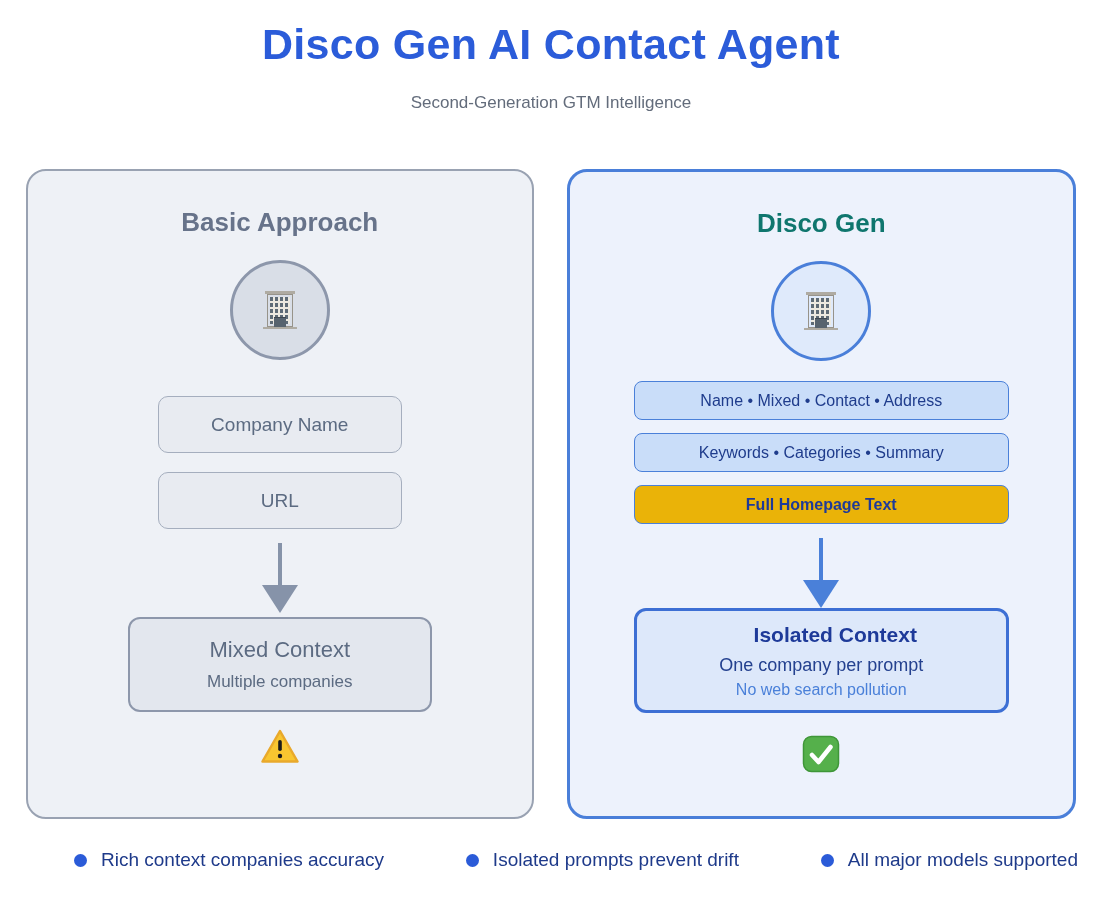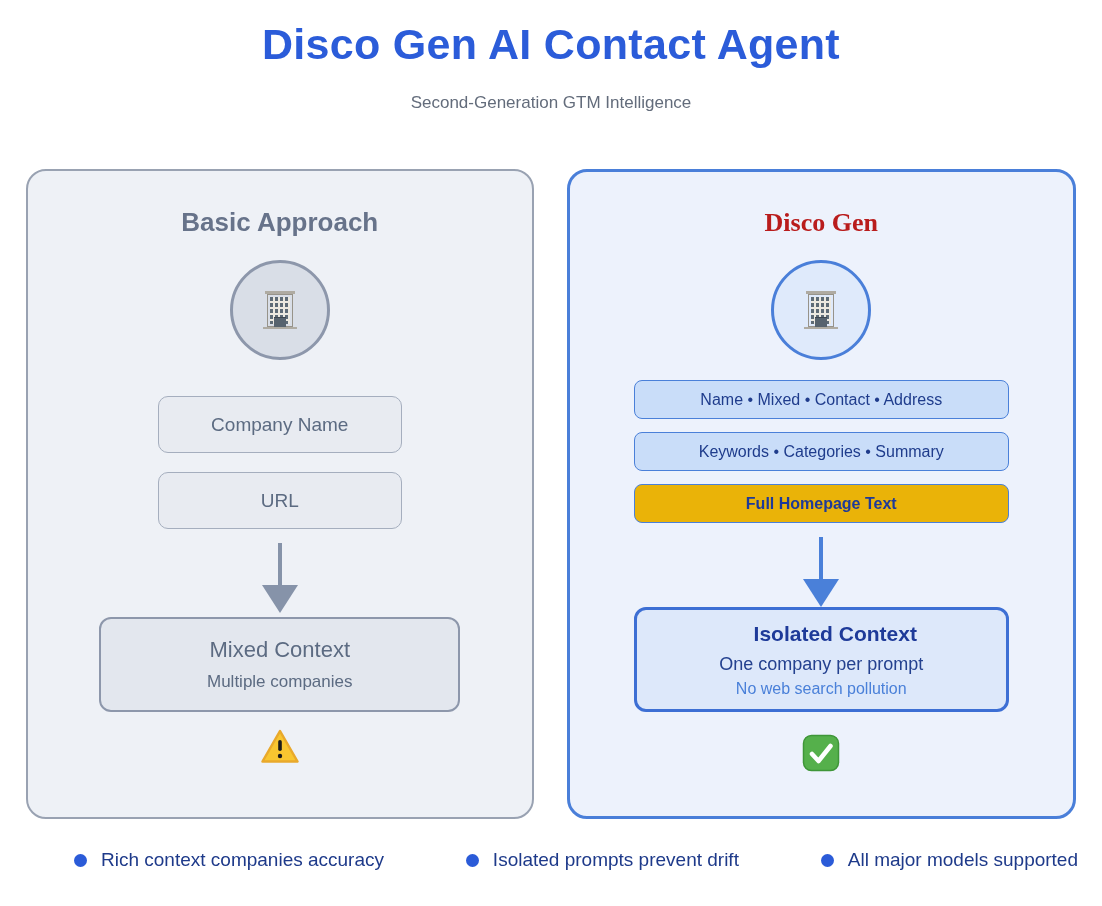--- a/index.html
+++ b/index.html
@@ -19,21 +19,21 @@
     display:flex; gap:33px; padding:0 26px; margin-top:56px;
   }
   .panel {
     flex:1; height:650px; border-radius:20px;
     display:flex; flex-direction:column; align-items:center;
   }
   .panel.basic { background:#EEF1F6; border:2px solid #99A2B2; }
   .panel.disco { background:#EDF2FC; border:3px solid #4A7FD9; }
   .panel-title { margin-top:36px; font-size:26px; font-weight:bold; }
   .basic .panel-title { color:#67738A; }
-  .disco .panel-title { color:#b91c1c;font-family:Liberation Serif, serif; }
+  .disco .panel-title { color:#0f766e; }
   .circle {
     margin-top:22px; width:100px; height:100px; border-radius:50%;
     display:flex; align-items:center; justify-content:center;
   }
   .basic .circle { background:#D9DEE7; border:3px solid #8D97AB; }
   .disco .circle { background:#DFEAFB; border:3px solid #4A7FD9; }
 
   
   .building { position:relative; width:34px; height:38px; }
   .building .roof  { position:absolute; top:0; left:2px; right:2px; height:3px; background:#AFABA2; }
@@ -76,21 +76,21 @@
   .basic .arrow-line { background:#8693A9; }
   .basic .arrow-head { border-top:28px solid #8693A9; }
   .disco .arrow-line { background:#4A80D9; }
   .disco .arrow-head { border-top:28px solid #4A80D9; }
 
   .result-box {
     display:flex; flex-direction:column; align-items:center; justify-content:center;
     text-align:center;
   }
   .basic .result-box {
-    margin-top:4px; width:361px; height:95px; border-radius:12px;
+    margin-top:4px; width:304px; height:95px; border-radius:12px;
     background:#E3E7EE; border:2.5px solid #8D97AB;
   }
   .basic .result-title { font-size:22px; color:#5C6B82; }
   .basic .result-sub { font-size:17px; color:#5C6B82; margin-top:9px; }
 
   .disco .result-box {
     margin-top:0; width:375px; height:105px; border-radius:12px;
     background:#DDE8FA; border:3px solid #3D6FD4;
   }
   .disco .result-title { font-size:21px; font-weight:bold; color:#1E3A99;margin-left:28px; }

